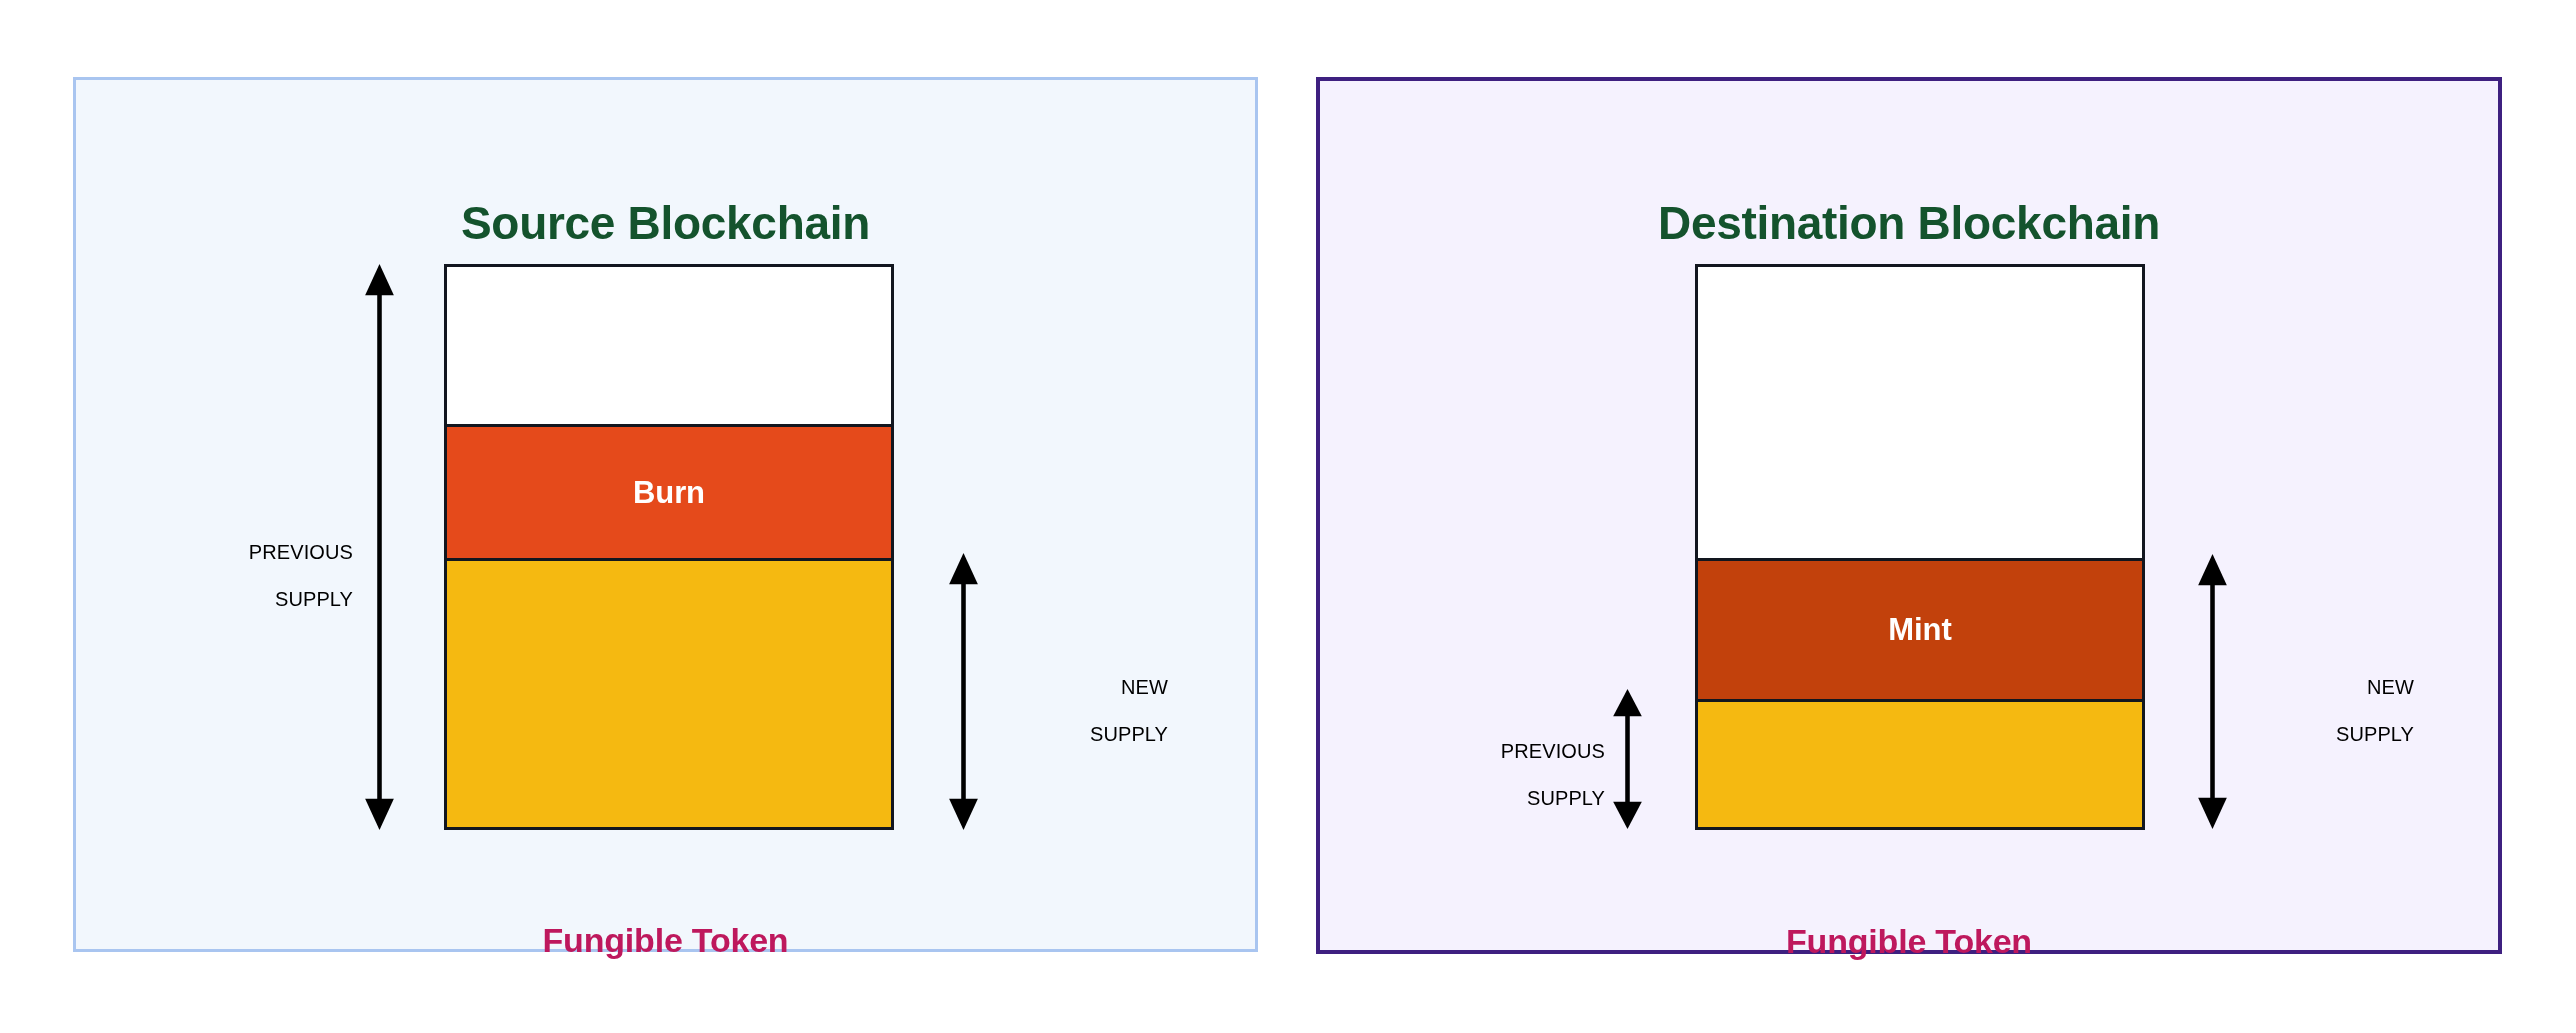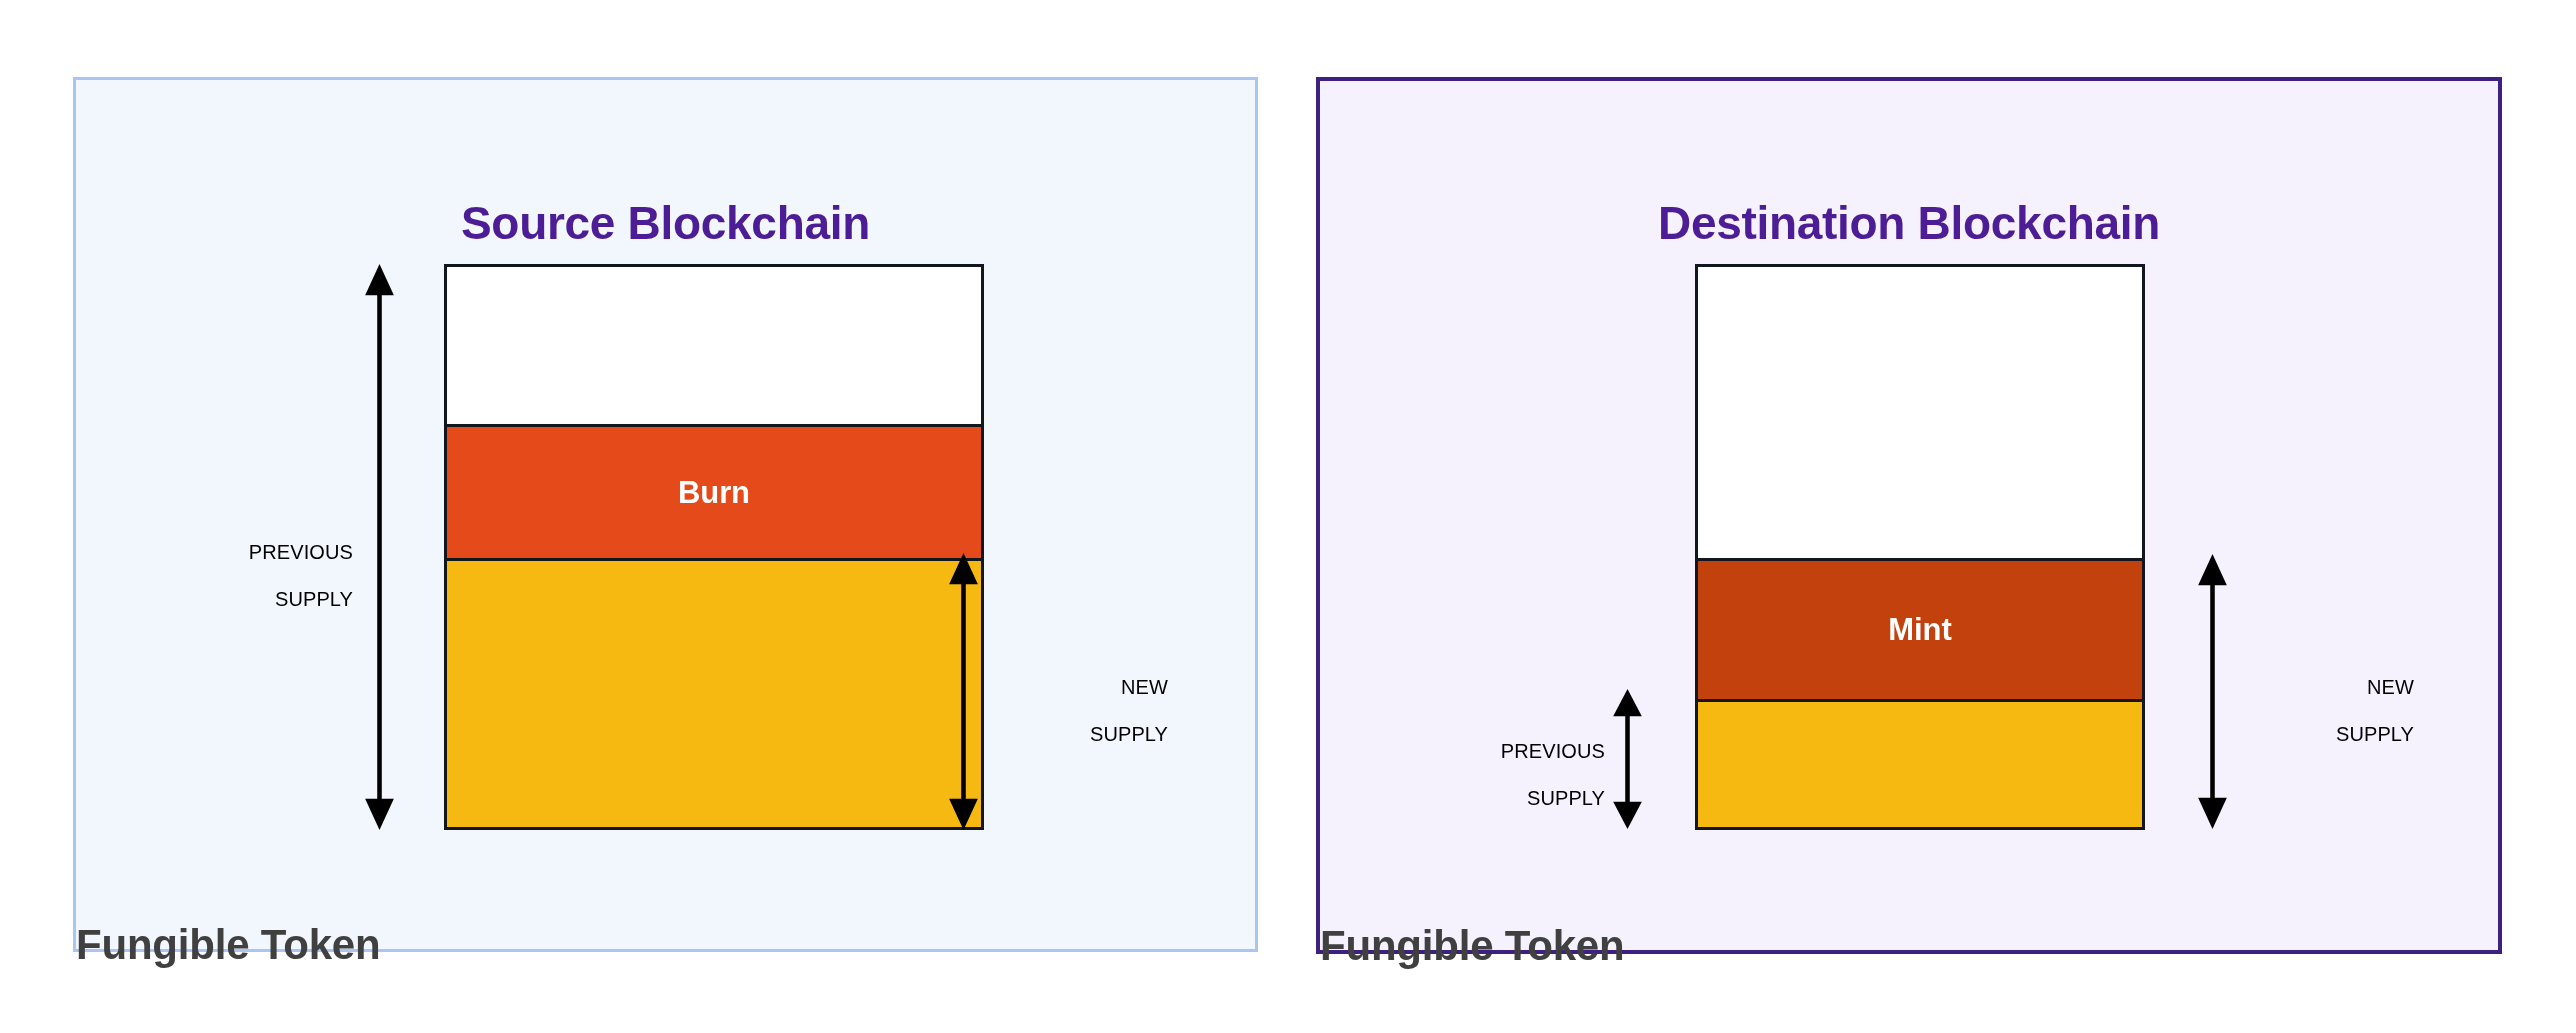--- a/index.html
+++ b/index.html
@@ -43,53 +43,54 @@
   }
 
   
   .panel-title {
     position: absolute;
     left: 0;
     right: 0;
     text-align: center;
     font-size: 46px;
     font-weight: 700;
-    color: #4c1d95;
+    color: #14532d;
     letter-spacing: -0.3px;
     white-space: nowrap;
   }
   .panel-source .panel-title { top: 116px; }
   .panel-destination .panel-title { top: 115px; }
 
   .panel-footer {
     position: absolute;
     left: 0;
     right: 0;
-    font-size: 42px;
+    text-align: center;
+    font-size: 34px;
     font-weight: 700;
-    color: #404040;
+    color: #be185d;
     letter-spacing: -0.2px;
     white-space: nowrap;
   }
   .panel-source .panel-footer { top: 841px; }
   .panel-destination .panel-footer { top: 841px; }
 
   
   .token-bar {
     position: absolute;
     box-sizing: border-box;
     border: 3.3px solid #12161F;
     display: flex;
     flex-direction: column;
     background: #ffffff;
   }
   .bar-source {
     left: 444px;
     top: 264px;
-    width: 540px;
+    width: 450px;
     height: 566px;
   }
   .bar-destination {
     left: 1695px;
     top: 264px;
     width: 450px;
     height: 566px;
   }
 
   .seg {

